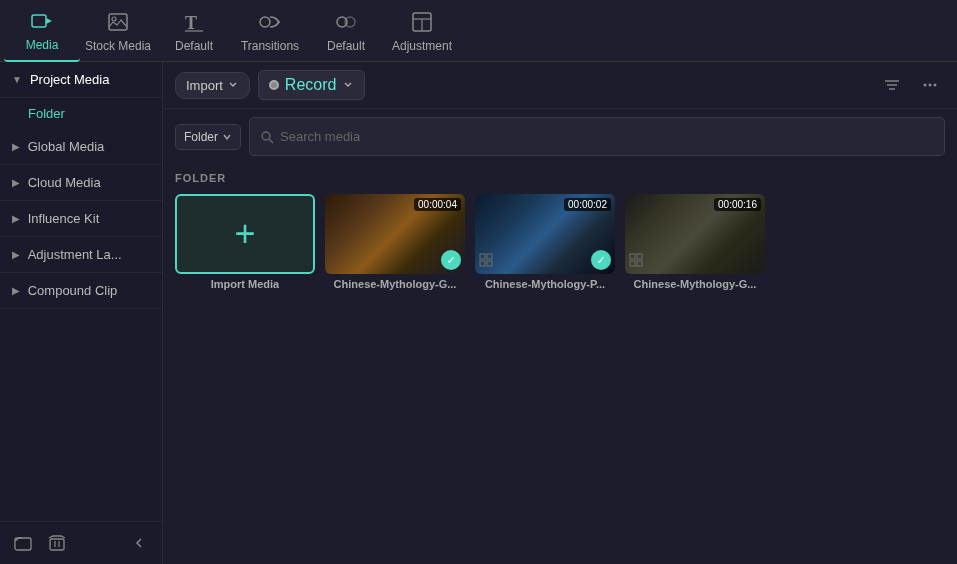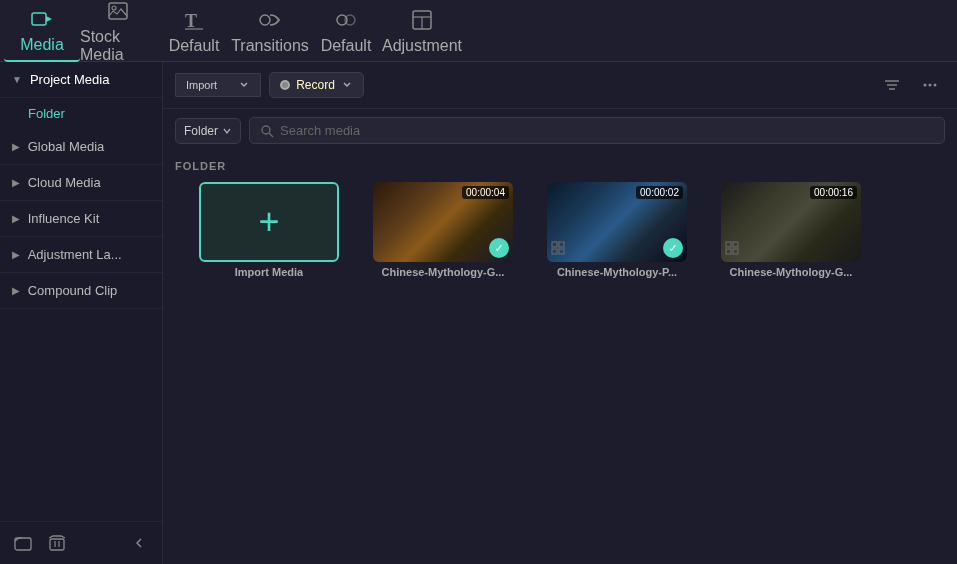--- a/index.html
+++ b/index.html
@@ -42,21 +42,21 @@
       border-bottom: 2px solid #4dd8c0;
     }
     .nav-icon {
       width: 26px;
       height: 26px;
       display: flex;
       align-items: center;
       justify-content: center;
       font-size: 20px;
     }
-    .nav-label { font-size: 16px; }
+    .nav-label { font-size: 12px; }
 
     
     .main-area {
       display: flex;
       flex: 1;
       overflow: hidden;
     }
 
     
     .sidebar {
@@ -136,37 +136,37 @@
       padding: 8px 12px;
       background: #1c1c2c;
       border-bottom: 1px solid #2a2a3a;
       gap: 8px;
     }
     .btn-import {
       display: flex;
       align-items: center;
       background: #2a2a3a;
       border: 1px solid #3a3a4a;
-      border-radius: 1px;
+      border-radius: 10px;
       padding: 5px 10px;
       color: #ccc;
       cursor: pointer;
-      font-size: 11px;
-      gap: 21px;
+      font-size: 13px;
+      gap: 4px;
     }
     .btn-record {
       display: flex;
       align-items: center;
       background: #2a2a3a;
       border: 1px solid #3a3a4a;
       border-radius: 5px;
       padding: 5px 10px;
-      color: #fef9c3;
-      cursor: pointer;
-      font-size: 12px;
+      color: #5eead4;
+      cursor: pointer;
+      font-size: 16px;
       gap: 6px;
     }
     .record-dot {
       width: 10px;
       height: 10px;
       border-radius: 50%;
       background: #888;
       border: 2px solid #aaa;
     }
     .toolbar-spacer { flex: 1; }
@@ -202,21 +202,21 @@
       gap: 4px;
       white-space: nowrap;
     }
     .search-input-wrap {
       flex: 1;
       display: flex;
       align-items: center;
       background: #252535;
       border: 1px solid #3a3a4a;
       border-radius: 5px;
-      padding: 5px 10px;
+      padding: 11px 10px;
       gap: 6px;
     }
     .search-input-wrap input {
       background: transparent;
       border: none;
       outline: none;
       color: #ccc;
       font-size: 13px;
       flex: 1;
     }
@@ -239,21 +239,20 @@
       display: flex;
       flex-wrap: wrap;
       gap: 10px;
     }
     .media-item {
       display: flex;
       flex-direction: column;
       align-items: center;
       width: 140px;
       cursor: pointer;
-      margin-left: 24px;
     }
     .media-thumb {
       width: 140px;
       height: 80px;
       border-radius: 6px;
       position: relative;
       overflow: hidden;
       background: #2a2a3a;
     }
     .media-thumb.import-btn {

